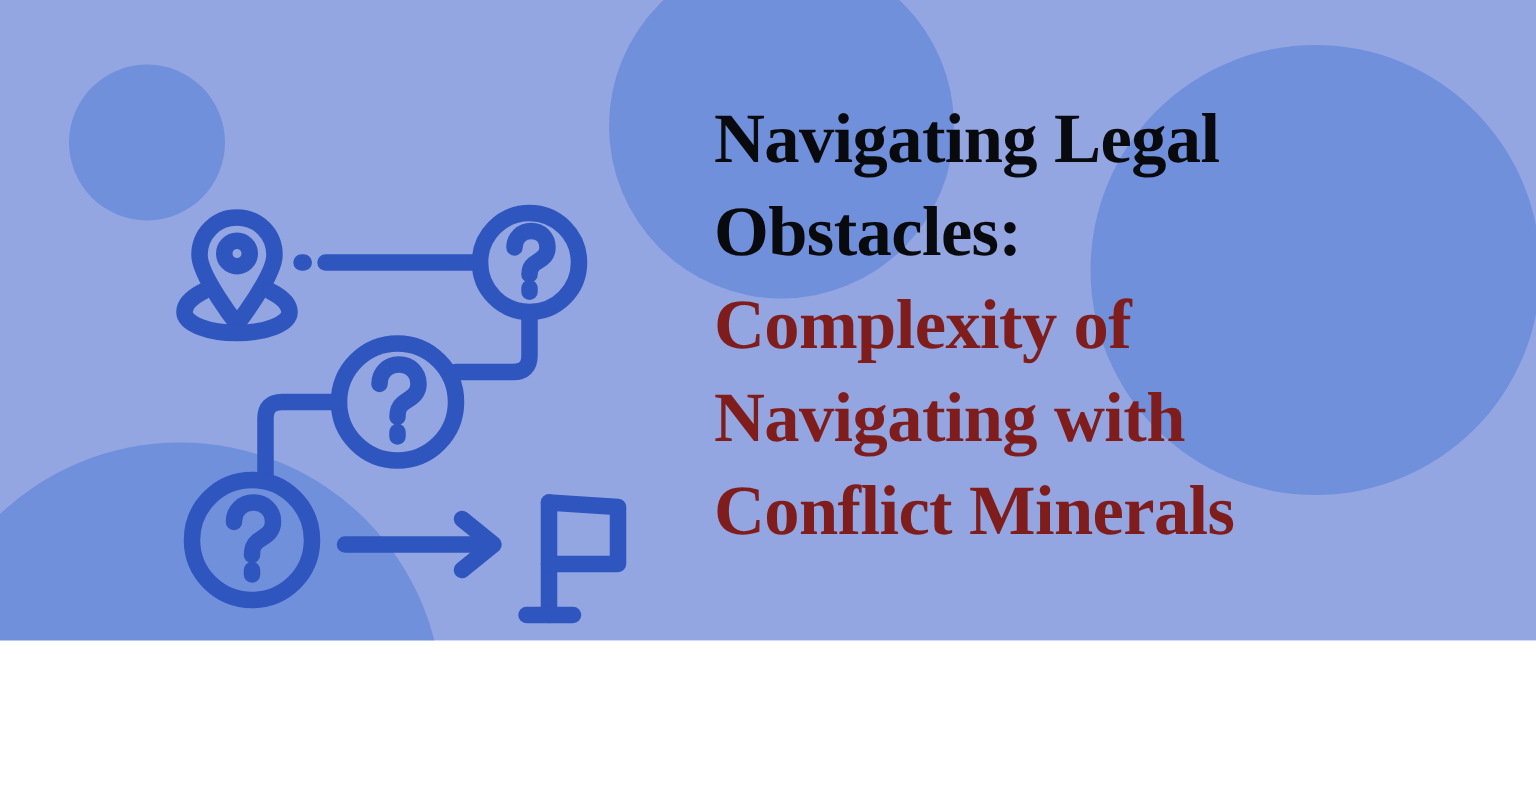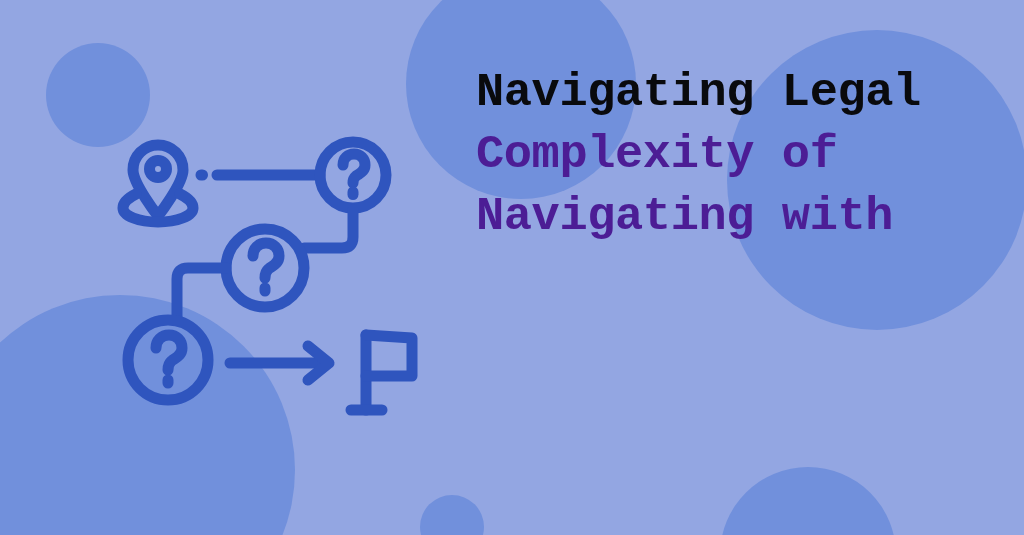--- a/index.html
+++ b/index.html
@@ -4,24 +4,24 @@
 <title>Navigating Legal Obstacles</title>
 <style>
   html, body {
     margin: 0;
     padding: 0;
     background: #ffffff;
   }
   #banner {
     position: relative;
     width: 1024px;
-    height: 535px;
+    height: 427px;
     overflow: hidden;
     background: #93a6e2;
-    font-family: Liberation Mono, monospace;
+    font-family: Liberation Serif, serif;
   }
   #bg-layer {
     position: absolute;
     inset: 0;
     width: 1024px;
     height: 535px;
   }
   #illustration {
     position: absolute;
     left: 110px;
@@ -39,21 +39,21 @@
     margin: 0;
     font-size: 47px;
     line-height: 62px;
     font-weight: bold;
     letter-spacing: -0.4px;
   }
   .headline-dark {
     color: #090a0d;
   }
   .headline-accent {
-    color: #4c1d95;
+    color: #7f1d1d;
   }
   .hl-line {
     display: block;
     white-space: nowrap;
   }
 </style>
 </head>
 <body>
 
 <div id="banner">
@@ -117,20 +117,22 @@
         <path d="M256 215 L256 290"></path>
         <path d="M256 215 L302 218 L302 256 L256 256"></path>
         <path d="M241 290 L272 290"></path>
       </g>
     </g>
   </svg>
 
   <div id="text-block">
     <h1 class="headline headline-dark">
       <span class="hl-line">Navigating Legal</span>
+      <span class="hl-line">Obstacles:</span>
     </h1>
     <h2 class="headline headline-accent">
       <span class="hl-line">Complexity of</span>
       <span class="hl-line">Navigating with</span>
+      <span class="hl-line">Conflict Minerals</span>
     </h2>
   </div>
 
 </div>
 
 </body></html>

